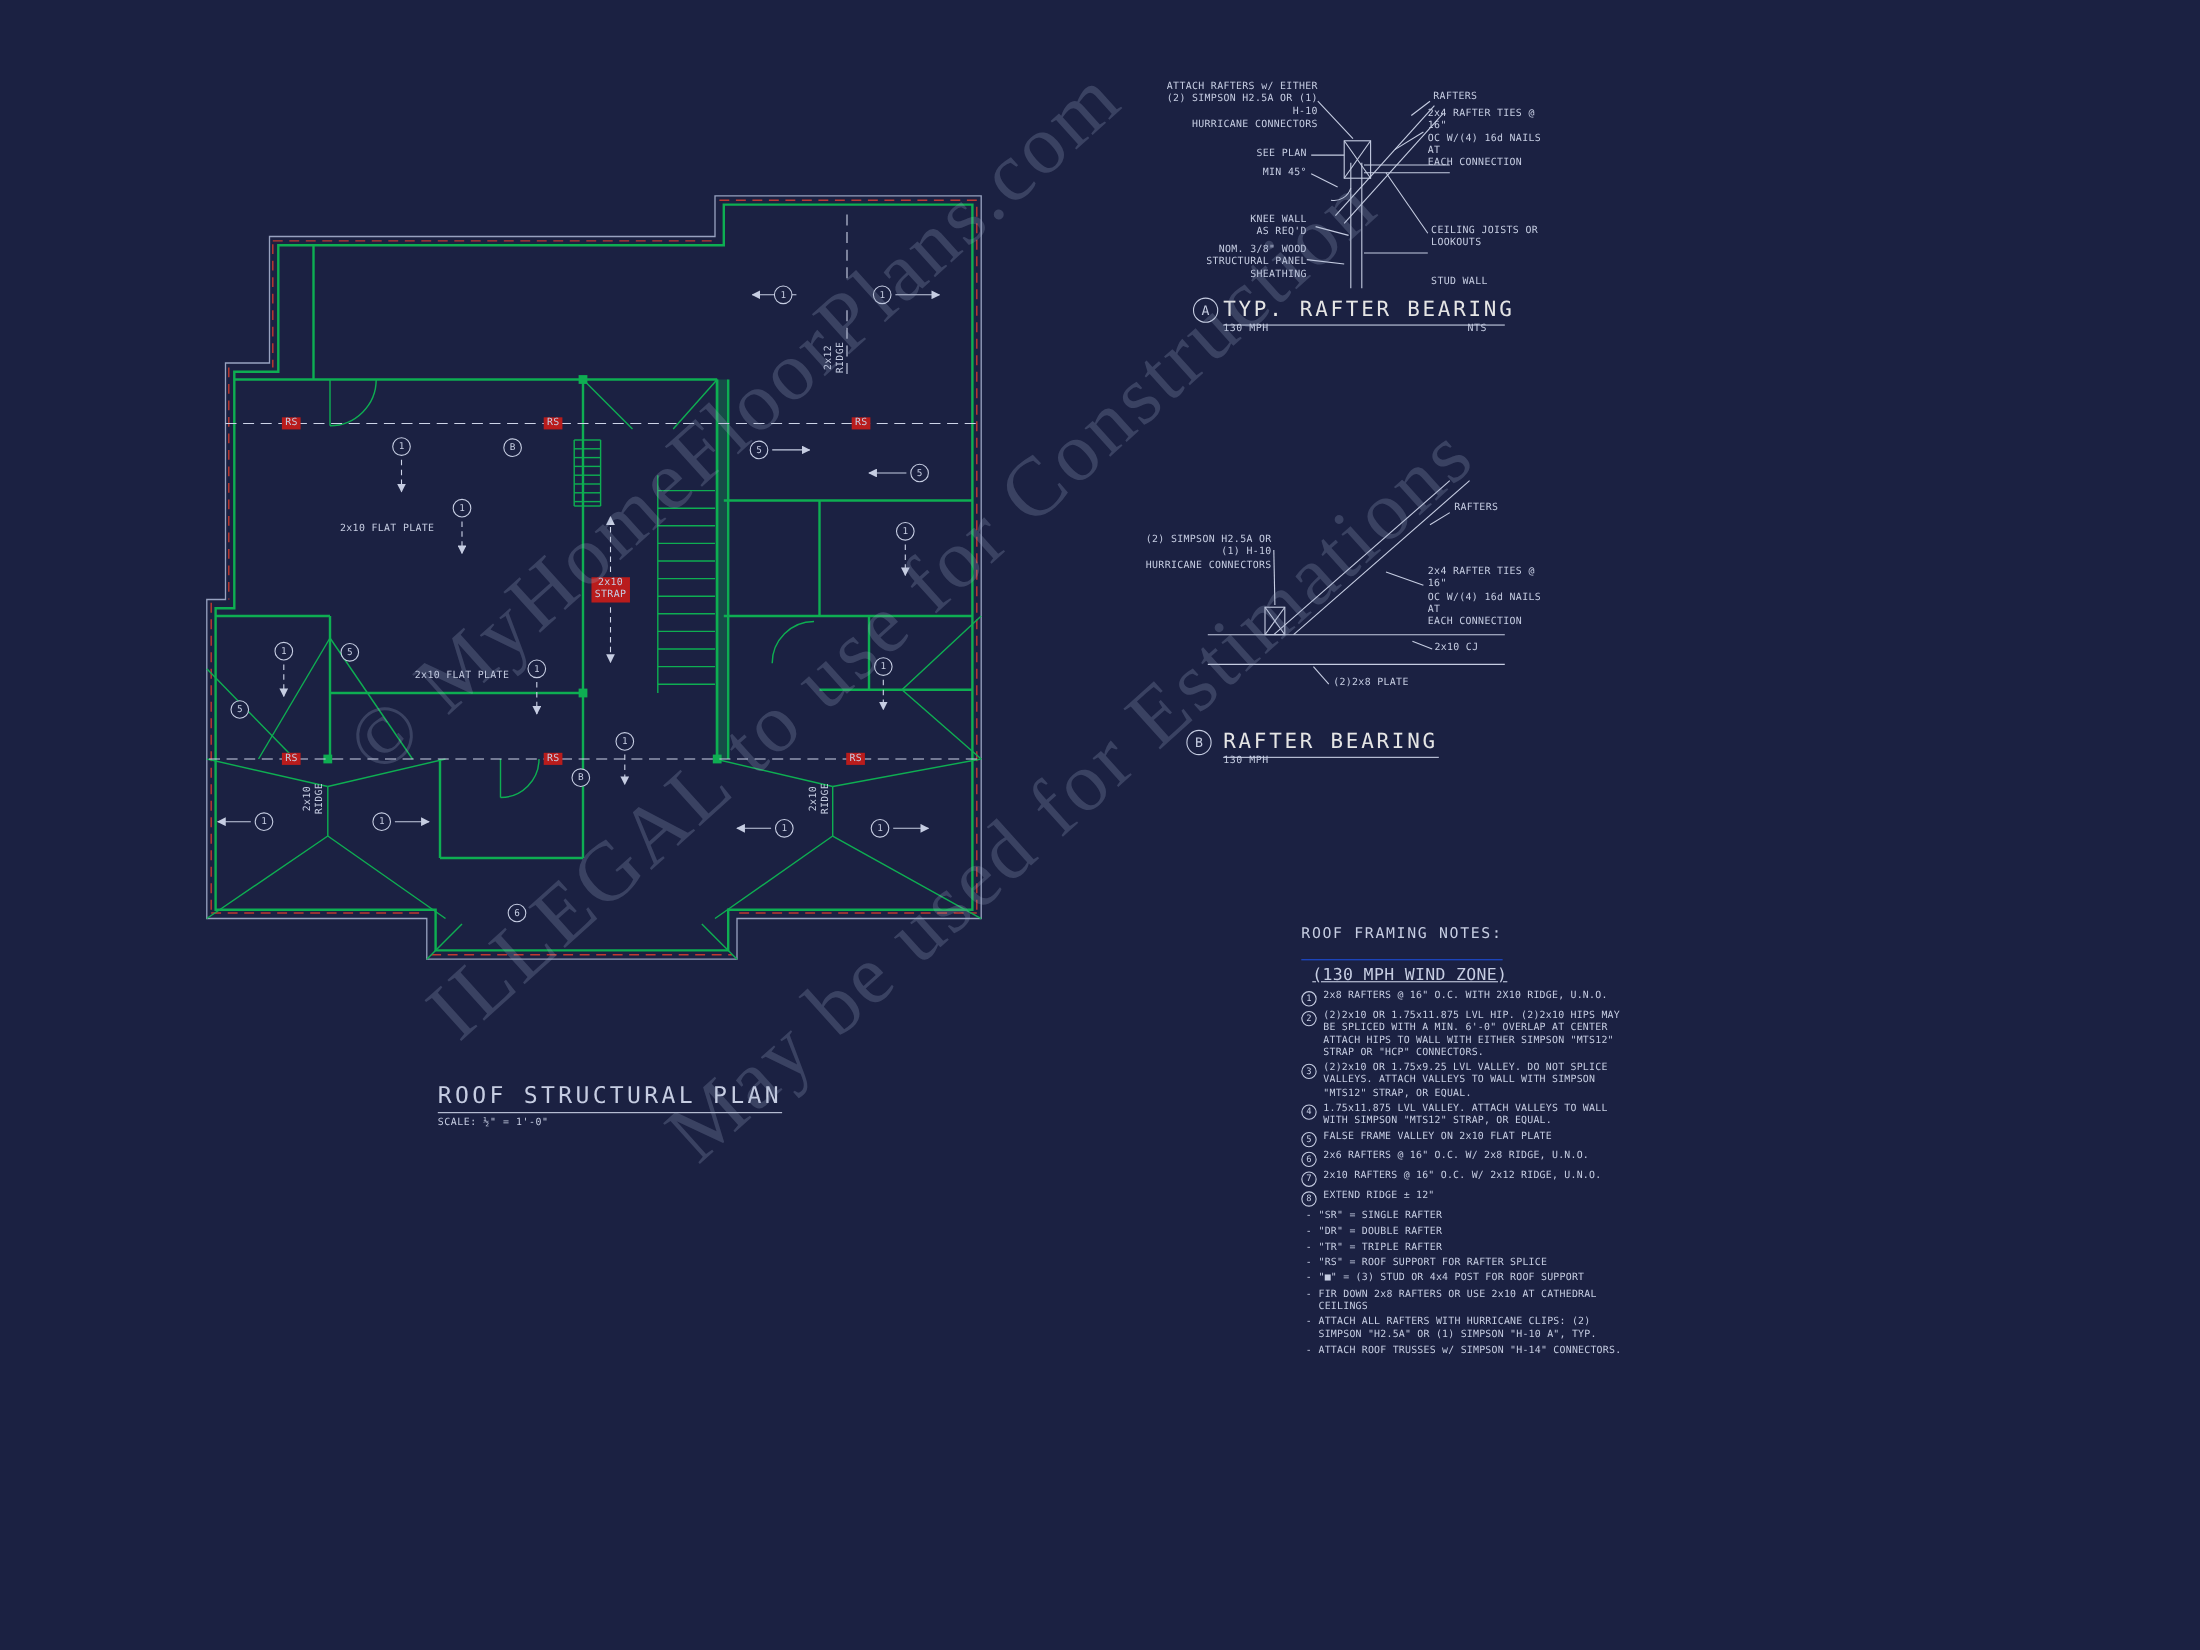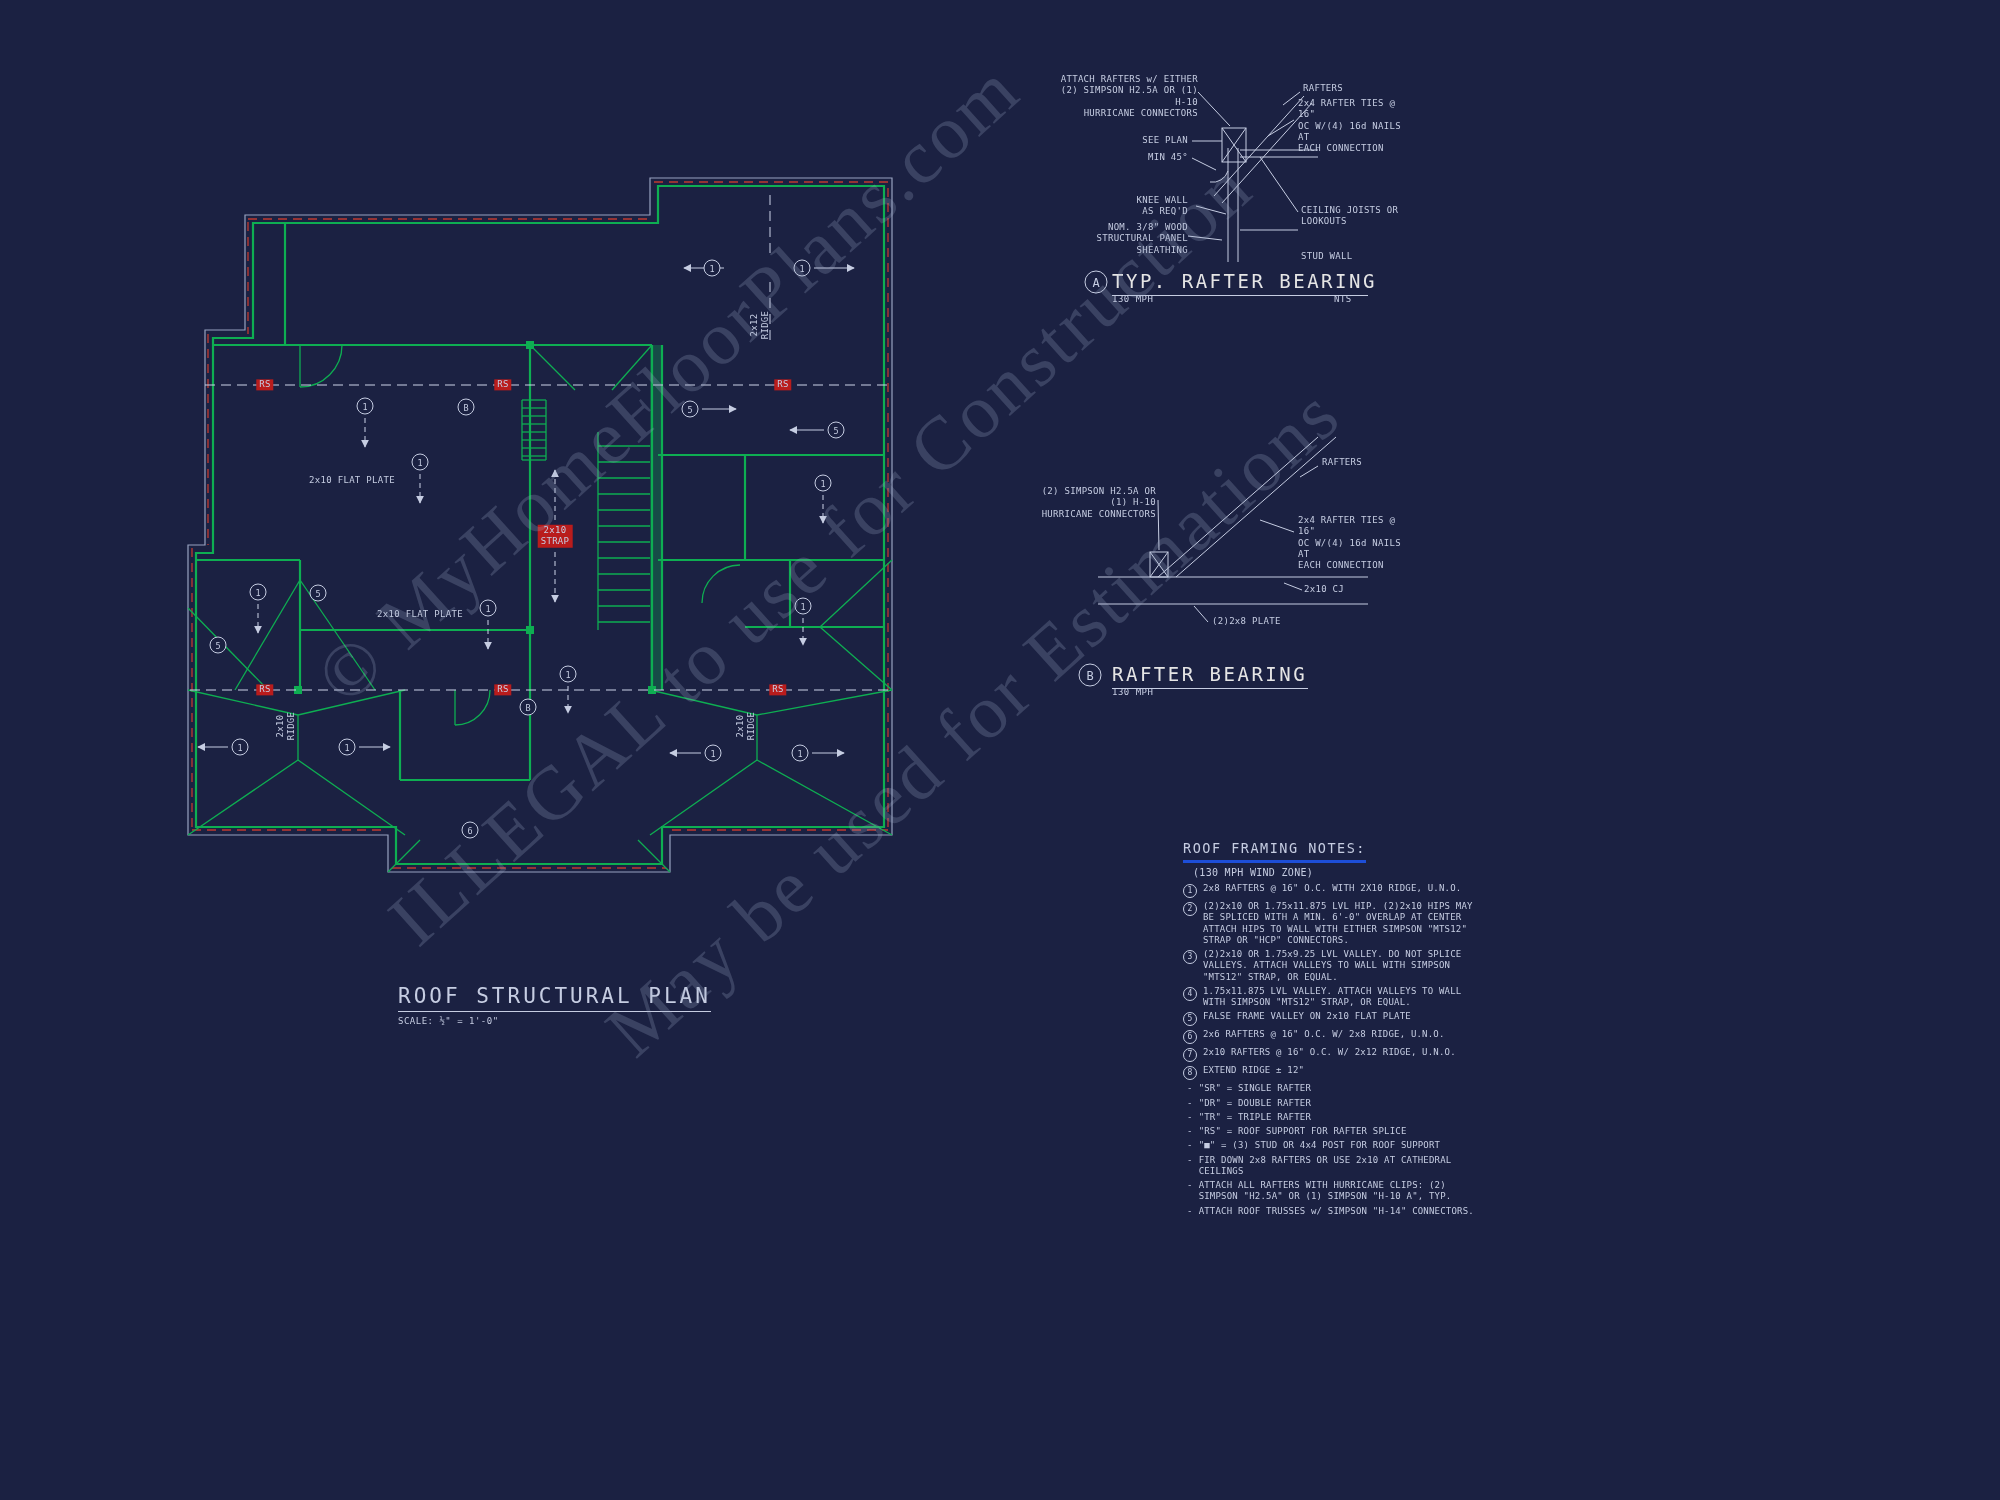--- a/index.html
+++ b/index.html
@@ -16,23 +16,23 @@
   .co{position:absolute;width:15px;height:15px;border:1px solid #c6cde2;border-radius:50%;
       color:#c6cde2;font-size:8.5px;display:flex;align-items:center;justify-content:center;
       transform:translate(-50%,-50%);background:#1b2142;}
   .cob{position:absolute;width:21px;height:21px;border:1.5px solid #c6cde2;border-radius:50%;
       color:#c6cde2;font-size:12px;display:flex;align-items:center;justify-content:center;
       transform:translate(-50%,-50%);}
   .dt{position:absolute;color:#e5e5e5;font-size:19px;letter-spacing:2.5px;
       border-bottom:1px solid #c6cde2;padding-bottom:3px;white-space:nowrap;}
   .sub{position:absolute;color:#c6cde2;font-size:9px;letter-spacing:.5px;}
   #notes{position:absolute;left:1183px;top:838px;width:306px;color:#c6cde2;}
-  .nt{font-size:13.5px;letter-spacing:1.5px;border-bottom:3px solid #1d4ed8;
-      display:inline-block;padding-bottom:4px;}
-  .ns{font-size:10px;margin:4px 0 5px 10px;letter-spacing:.3px;}
+  .nt{font-size:13.5px;letter-spacing:1.5px;border-bottom:1px solid #1d4ed8;
+      display:inline-block;padding-bottom:15px;}
+  .ns{font-size:15px;margin:4px 0 5px 10px;letter-spacing:.3px;text-decoration:underline;}
   .ni{display:flex;gap:6px;font-size:9px;line-height:1.25;margin:3px 0;letter-spacing:.2px;}
   .nc{flex:0 0 auto;width:12px;height:12px;border:1px solid #c6cde2;border-radius:50%;
       font-size:8px;display:flex;align-items:center;justify-content:center;margin-top:1px;}
   .nb{display:flex;gap:6px;font-size:9px;line-height:1.25;margin:3px 0;padding-left:4px;letter-spacing:.2px;}
   .wm{position:absolute;left:110px;top:210px;width:1420px;transform:rotate(-42deg);
       color:rgba(160,170,202,0.24);font-family:"Liberation Serif",serif;text-align:center;
       pointer-events:none;z-index:50;}
   .wm div{font-size:76px;line-height:228px;white-space:nowrap;letter-spacing:3px;}
   #titleblock{position:absolute;left:398px;top:984px;color:#c6cde2;}
   #titleblock .main{font-size:21px;letter-spacing:3px;border-bottom:1.5px solid #c6cde2;

